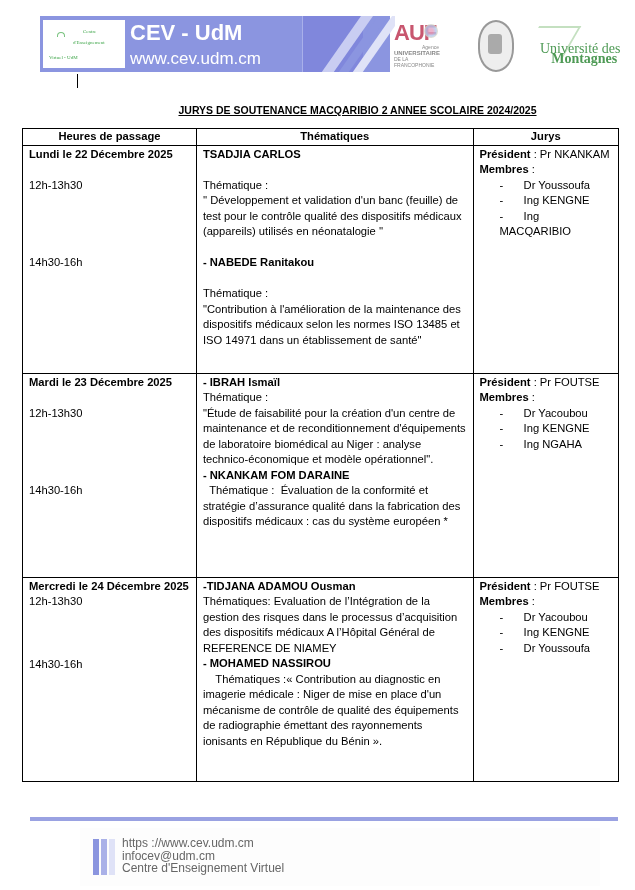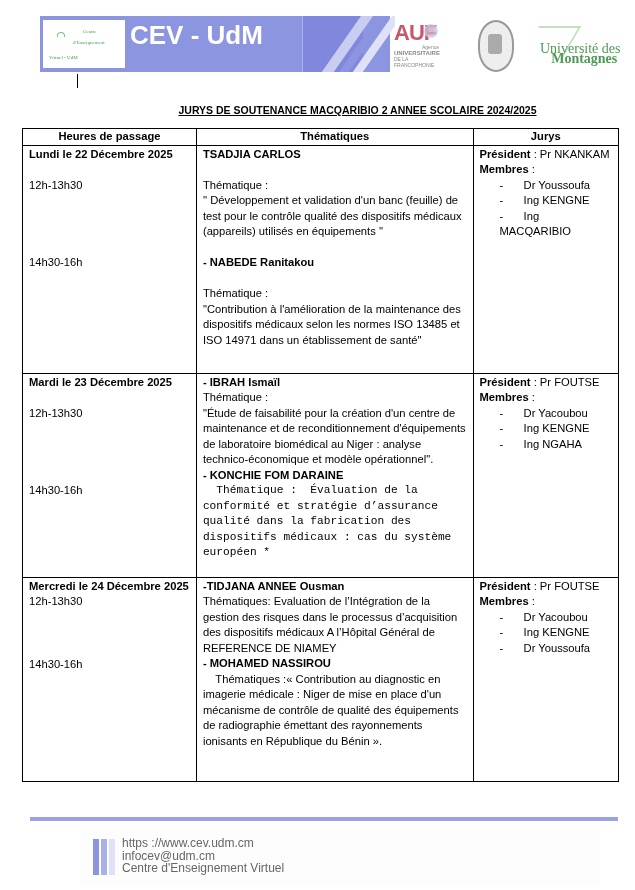--- a/index.html
+++ b/index.html
@@ -2,21 +2,21 @@
 <html><head>
 <meta charset="utf-8">
 <style>
   html, body { margin:0; padding:0; background:#ffffff; }
   body { width:635px; height:890px; position:relative; overflow:hidden; font-family:"Liberation Sans", sans-serif; color:#000; }
 
   
   .banner { position:absolute; left:40px; top:16px; width:350px; height:56px; background:#8b95e0; overflow:hidden; }
   .banner .logo-box { position:absolute; left:3px; top:4px; width:82px; height:48px; background:#fff; }
   .banner .logo-box .lt { position:absolute; font-size:5px; color:#3fa64a; font-family:"Liberation Serif", serif; }
-  .banner .title { position:absolute; left:90px; top:4px; font-size:26px; font-weight:bold; color:#fff; letter-spacing:0px; }
+  .banner .title { position:absolute; left:90px; top:4px; font-size:22px; font-weight:bold; color:#fff; letter-spacing:0px; }
   .banner .url { position:absolute; left:90px; top:33px; font-size:17px; color:#fff; }
   .banner .vsep { position:absolute; left:262px; top:0; width:1px; height:56px; background:#a9b0ea; }
   .banner .panel { position:absolute; left:263px; top:0; width:60px; height:56px; background:#8087dc; }
   .stripes { position:absolute; left:305px; top:16px; width:90px; height:56px; overflow:hidden; }
   .stripes div { position:absolute; top:-10px; height:80px; transform:skewX(-35deg); }
   .cursor-line { position:absolute; left:77px; top:74px; width:1px; height:14px; background:#000; }
 
   .logo-auf { position:absolute; left:394px; top:22px; width:50px; height:52px; }
   .logo-auf .big { font-size:22px; font-weight:bold; color:#c8566f; line-height:22px; letter-spacing:-1px; }
   .logo-auf .small { font-size:5px; color:#888; line-height:6px; }
@@ -56,20 +56,21 @@
 <body>
 
 <div class="banner">
   <div class="logo-box">
     <div class="lt" style="left:40px;top:9px;">Centre</div>
     <div class="lt" style="left:30px;top:20px;">d'Enseignement</div>
     <div class="lt" style="left:6px;top:35px;">Virtuel - UdM</div>
     <div style="position:absolute;left:14px;top:12px;width:6px;height:4px;border:1px solid #79c37f;border-bottom:none;border-radius:6px 6px 0 0;"></div>
   </div>
   <div class="title">CEV - UdM</div>
+  <div class="url">www.cev.udm.cm</div>
   <div class="vsep"></div>
   <div class="panel"></div>
 </div>
 <div class="stripes">
   <div style="left:35px;width:12px;background:#c9cdf2;"></div>
   <div style="left:52px;width:10px;background:#8b95e0;"></div>
   <div style="left:66px;width:10px;background:#dfe2f7;"></div>
 </div>
 <div class="cursor-line"></div>
 
@@ -106,21 +107,21 @@
         <div class="b">Lundi le 22 Décembre 2025</div>
         <div class="gap"></div>
         <div>12h-13h30</div>
         <div style="height:62px;"></div>
         <div>14h30-16h</div>
       </td>
       <td>
         <div class="b">TSADJIA CARLOS</div>
         <div class="gap"></div>
         <div>Thématique :</div>
-        <div>'' Développement et validation d'un banc (feuille) de test pour le contrôle qualité des dispositifs médicaux (appareils) utilisés en équipements ''</div>
+        <div>'' Développement et validation d'un banc (feuille) de test pour le contrôle qualité des dispositifs médicaux (appareils) utilisés en néonatalogie ''</div>
         <div class="gap"></div>
         <div class="b">- NABEDE Ranitakou</div>
         <div class="gap"></div>
         <div>Thématique :</div>
         <div>"Contribution à l'amélioration de la maintenance des dispositifs médicaux selon les normes ISO 13485 et ISO 14971 dans un établissement de santé"</div>
       </td>
       <td>
         <div><span class="b">Président</span><span> : Pr NKANKAM</span></div>
         <div><span class="b">Membres</span><span> :</span></div>
         <ul class="jlist">
@@ -136,43 +137,43 @@
         <div class="b">Mardi le 23 Décembre 2025</div>
         <div class="gap"></div>
         <div>12h-13h30</div>
         <div style="height:62px;"></div>
         <div>14h30-16h</div>
       </td>
       <td>
         <div class="b">-  IBRAH Ismaïl</div>
         <div>Thématique :</div>
         <div>"Étude de faisabilité pour la création d'un centre de maintenance et de reconditionnement d'équipements de laboratoire biomédical au Niger : analyse technico-économique et modèle opérationnel".</div>
-        <div class="b">- KONCHIE FOM DARAINE</div>
-        <div style="white-space:pre-wrap;font-family:Liberation Mono, monospace;"><span>  Thématique :  </span><span style="white-space:normal;">Évaluation de la conformité et stratégie d’assurance qualité dans la fabrication des dispositifs médicaux : cas du système européen *</span></div>
+        <div class="b">- NKANKAM FOM DARAINE</div>
+        <div style="white-space:pre-wrap;"><span>  Thématique :  </span><span style="white-space:normal;">Évaluation de la conformité et stratégie d’assurance qualité dans la fabrication des dispositifs médicaux : cas du système européen *</span></div>
       </td>
       <td>
         <div><span class="b">Président</span><span> : Pr FOUTSE</span></div>
         <div><span class="b">Membres</span><span> :</span></div>
         <ul class="jlist">
           <li><span class="dash">-</span><span class="nm">Dr Yacoubou</span></li>
           <li><span class="dash">-</span><span class="nm">Ing KENGNE</span></li>
           <li><span class="dash">-</span><span class="nm">Ing NGAHA</span></li>
         </ul>
       </td>
     </tr>
 
     <tr style="height:204px;">
       <td>
         <div class="b">Mercredi le 24 Décembre 2025</div>
         <div>12h-13h30</div>
         <div style="height:47px;"></div>
         <div>14h30-16h</div>
       </td>
       <td>
-        <div class="b">-TIDJANA ANNEE Ousman</div>
+        <div class="b">-TIDJANA ADAMOU Ousman</div>
         <div><span>Thématiques: </span><span>Evaluation de l’Intégration de la gestion des risques dans le processus d’acquisition des dispositifs médicaux A l’Hôpital Général de REFERENCE DE NIAMEY</span></div>
         <div class="b">- MOHAMED NASSIROU</div>
         <div style="white-space:pre-wrap;"><span>    Thématiques :</span><span style="white-space:normal;">« Contribution au diagnostic en imagerie médicale : Niger de mise en place d'un mécanisme de contrôle de qualité des équipements de radiographie émettant des rayonnements ionisants en République du Bénin ».</span></div>
       </td>
       <td>
         <div><span class="b">Président</span><span> : Pr FOUTSE</span></div>
         <div><span class="b">Membres</span><span> :</span></div>
         <ul class="jlist">
           <li><span class="dash">-</span><span class="nm">Dr Yacoubou</span></li>
           <li><span class="dash">-</span><span class="nm">Ing KENGNE</span></li>

